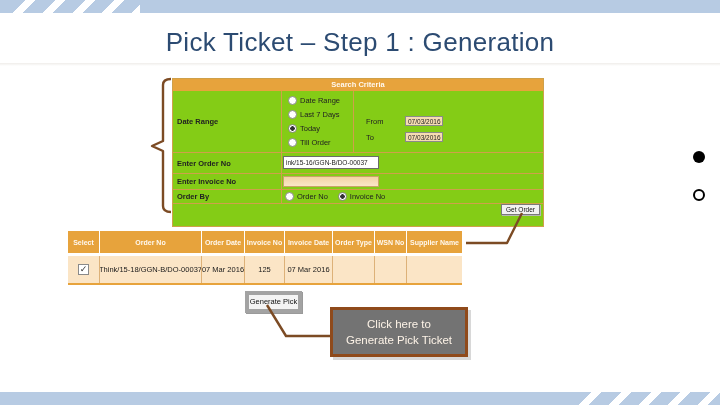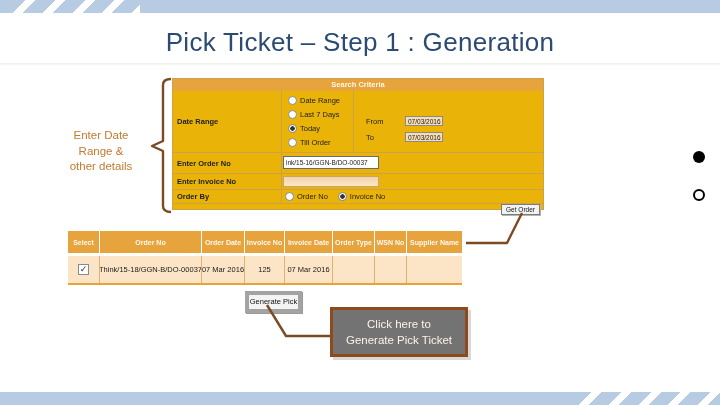--- a/index.html
+++ b/index.html
@@ -18,22 +18,22 @@
   .slide-title { position:absolute; top:27px; left:0; width:720px; text-align:center;
     font-size:26px; color:#2c4b72; letter-spacing:0.3px; }
   .title-divider { position:absolute; top:63px; left:0; width:720px; height:3px;
     background:linear-gradient(to bottom,#efedea,rgba(255,255,255,0)); }
   
   .annotation-left { position:absolute; left:46px; top:128px; width:110px; text-align:center;
     font-size:11.5px; line-height:1.35; color:#c5792f; }
   
   .overlay-svg { position:absolute; top:0; left:0; width:720px; height:405px; pointer-events:none; z-index:5; }
   
-  .form { position:absolute; left:172px; top:78px; width:372px; height:132px;
-    border:1px solid #cfa04a; box-sizing:border-box; background:#eab308; font-size:7.5px; color:#222; }
+  .form { position:absolute; left:172px; top:78px; width:372px; height:149px;
+    border:1px solid #cfa04a; box-sizing:border-box; background:#84cc16; font-size:7.5px; color:#222; }
   .form-header { position:absolute; top:0; left:0; right:0; height:12px; background:#e7a33c;
     color:#fff8ee; font-weight:bold; font-size:7.5px; text-align:center; line-height:12px; }
   .f-row { position:absolute; left:0; right:0; border-bottom:1px solid #cfa04a; box-sizing:border-box; }
   .f-row1 { top:12px;  height:62px; }
   .f-row2 { top:74px;  height:21px; }
   .f-row3 { top:95px;  height:16px; }
   .f-row4 { top:111px; height:14px; }
   .f-btnbar { position:absolute; left:0; right:0; top:125px; height:10px; }
   .f-label { position:absolute; left:0; top:0; bottom:0; width:109px; border-right:1px solid #cfa04a;
     box-sizing:border-box; display:flex; align-items:center; padding-left:4px; font-weight:bold; }
@@ -93,25 +93,20 @@
   <div class="top-bar">
     <div class="stripes stripes-left"></div>
   </div>
   <div class="bottom-bar">
     <div class="stripes stripes-right"></div>
   </div>
 
   <div class="slide-title">Pick Ticket – Step 1 : Generation</div>
   <div class="title-divider"></div>
 
-  <div class="annotation-left">
-    <span>Enter Date</span><br>
-    <span>Range &amp;</span><br>
-    <span>other details</span>
-  </div>
 
   <svg class="overlay-svg" viewBox="0 0 720 405">
     <path d="M171,79 Q163,79 163,85 L163,141 L152,146 L163,151 L163,206 Q163,212 171,212" fill="none" stroke="#7c4b24" stroke-width="2.4" stroke-linejoin="round"></path>
     <path d="M522,213 L507,243 L466,243" fill="none" stroke="#7c4b24" stroke-width="2.4" stroke-linejoin="round"></path>
     <path d="M267,305 L286,336 L331,336" fill="none" stroke="#7c4b24" stroke-width="2.4" stroke-linejoin="round"></path>
   </svg>
 
   <div class="form">
     <div class="form-header">Search Criteria</div>
 

